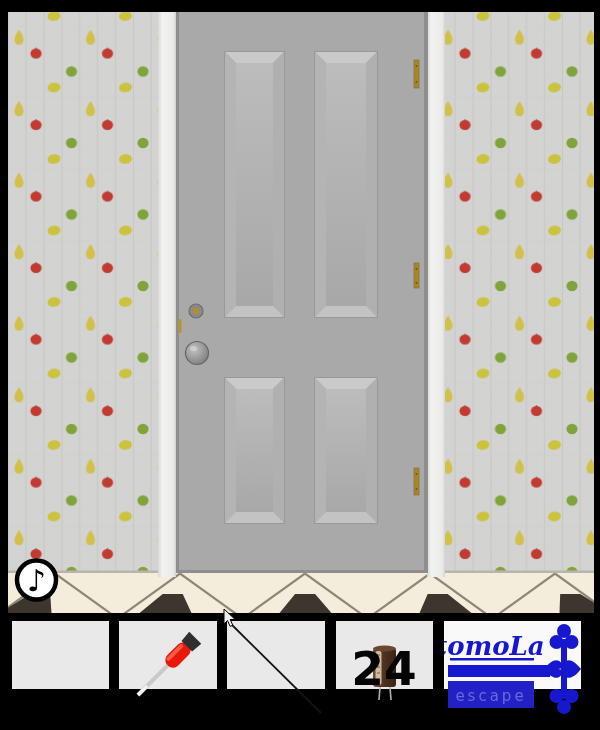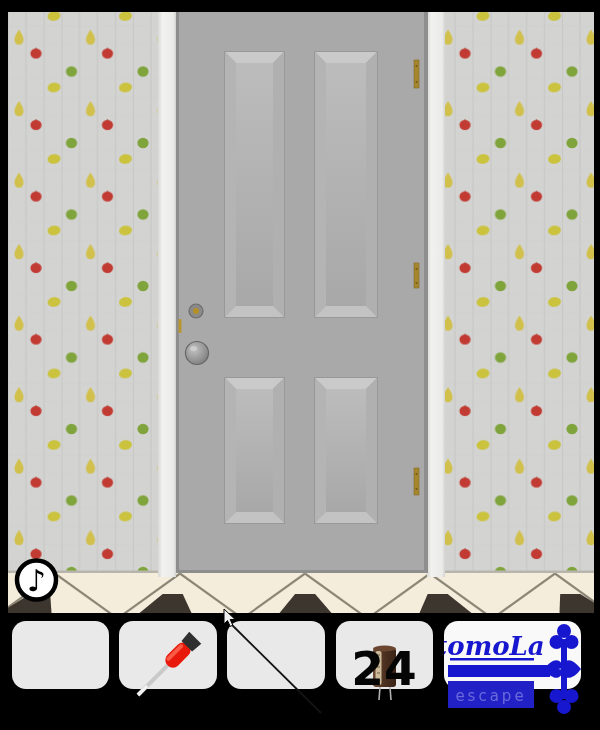--- a/index.html
+++ b/index.html
@@ -7,21 +7,21 @@
     --fruit-red:#c23b33; --fruit-green:#80a43c; --fruit-lemon:#cbc33d; --fruit-pear:#d1c14c;
     --trim:#efefed; --door-frame:#8e8e8e; --door-face:#a9a9a9;
     --bevel-top:#cacaca; --bevel-left:#b4b4b4; --bevel-right:#b0b0b0; --bevel-bottom:#c3c3c3;
     --hinge-gold:#a5862f; --floor:#f4eddc; --floor-line:#8d8778; --tile-dark:#3c362e;
     --slot-bg:#e9e9e9; --logo-bg:#f9f9f9; --logo-blue:#1717cf;
   }
   html,body{margin:0;padding:0;background:#000;}
   #stage{position:relative;width:600px;height:730px;background:#000;overflow:hidden;
          font-family:"DejaVu Sans",sans-serif;}
   #scene{position:absolute;left:0;top:0;}
-  .slot{position:absolute;top:621px;height:68px;background:var(--slot-bg);border-radius:14px;}
+  .slot{position:absolute;top:621px;height:68px;background:var(--slot-bg);}
   .slot svg{display:block;}
   #slot1{left:12px;width:97px;}
   #slot2{left:119px;width:98px;}
   #slot3{left:227px;width:98px;}
   #slot4{left:336px;width:97px;}
   #slot5{left:444px;width:137px;background:var(--logo-bg);}
   #cursor{position:absolute;left:223px;top:609px;}
 </style>
 </head>
 <body>

